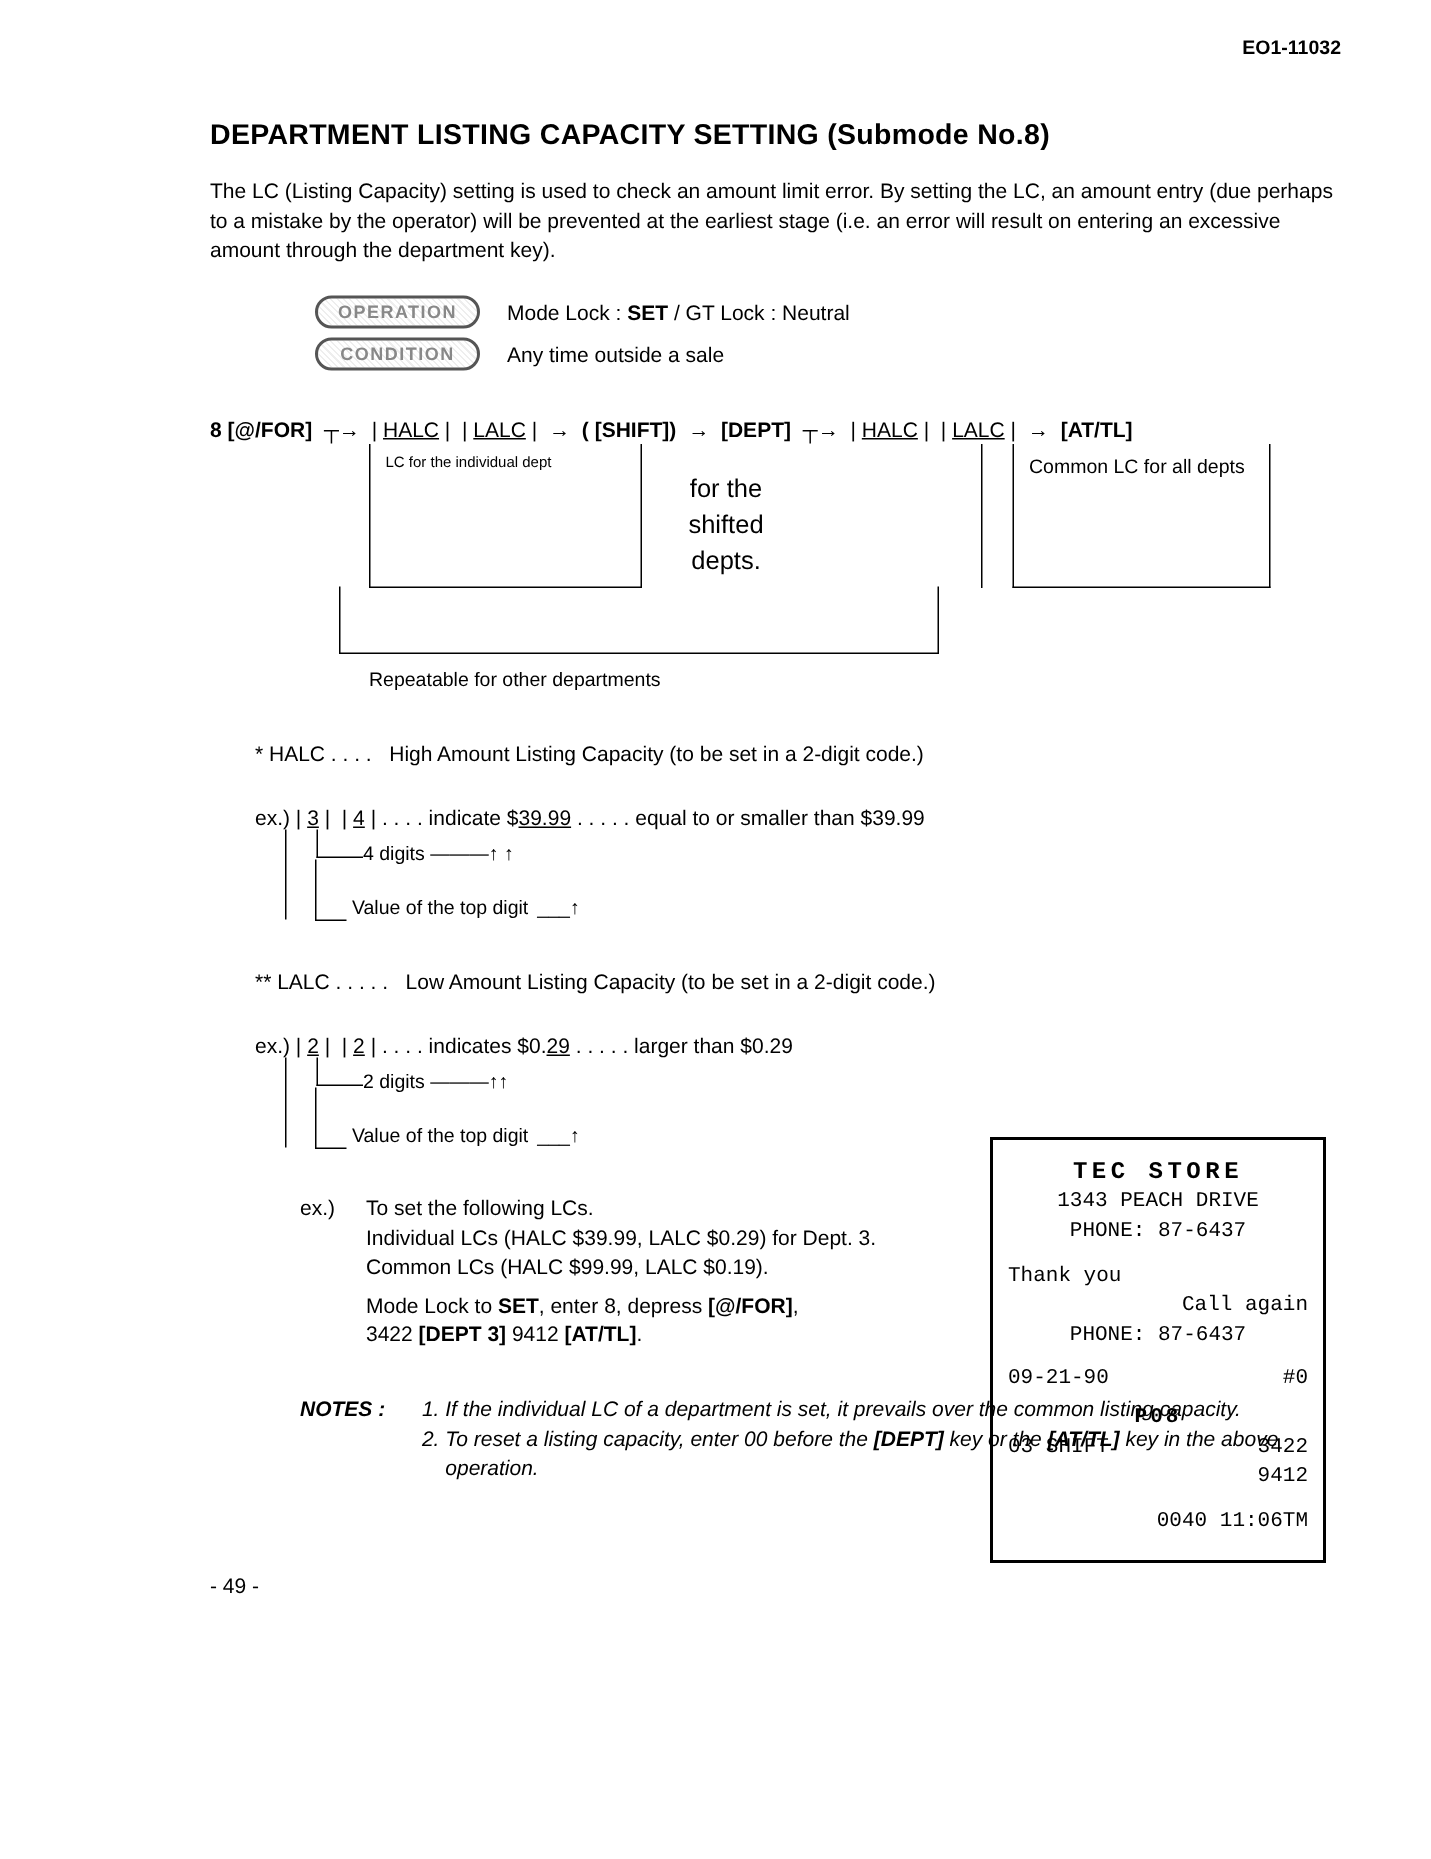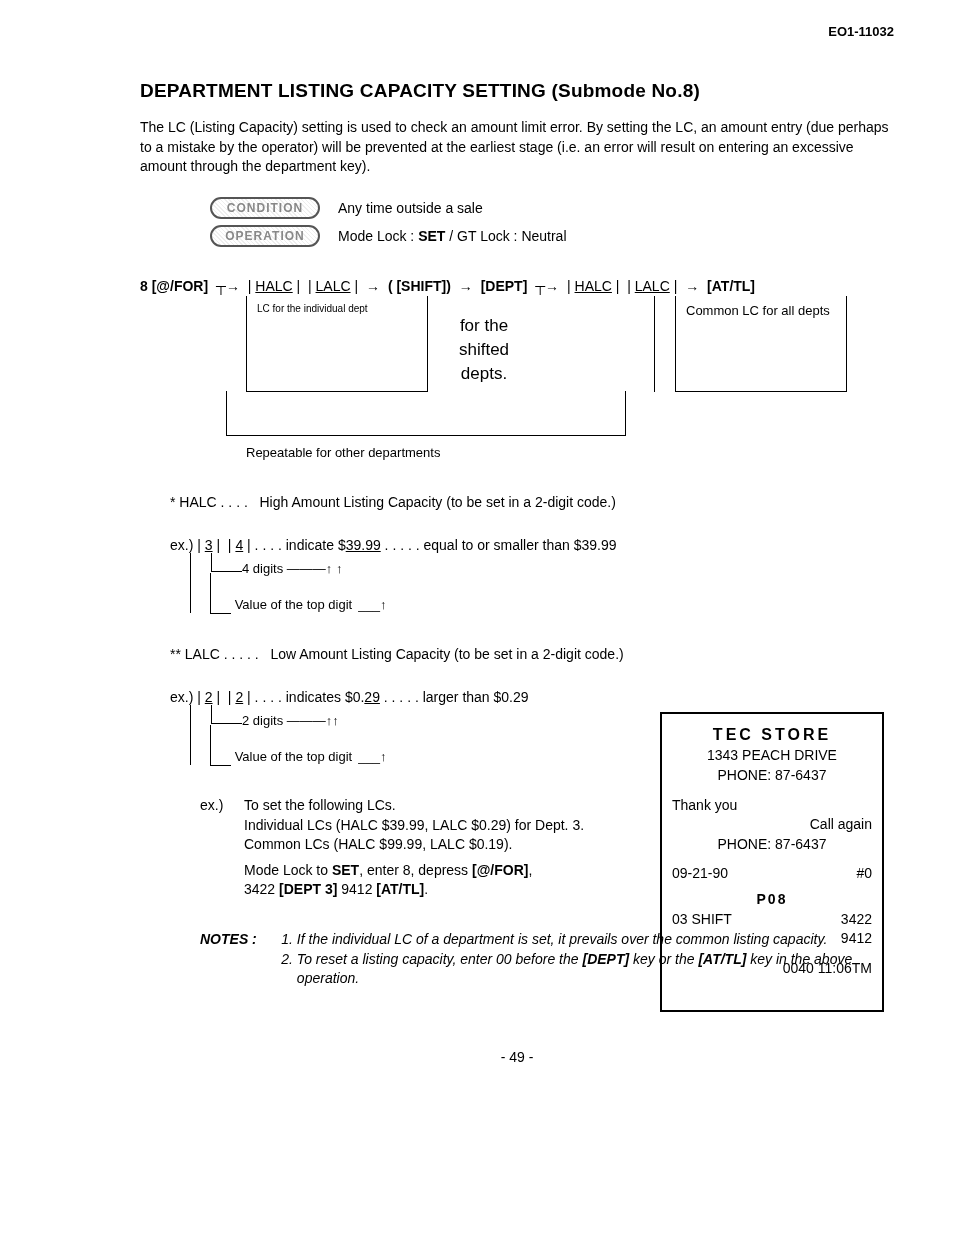--- a/index.html
+++ b/index.html
@@ -85,54 +85,54 @@
     font-size: 13px;
     line-height: 1.3;
   }
   .eglist { margin: 30px 0 0 60px; font-size: 14px; line-height: 1.4; }
   .notes { margin: 30px 0 0 60px; font-size: 14px; line-height: 1.4; display:flex; }
   .notes .label { font-style: italic; font-weight: bold; width: 80px; }
   .notes ol { margin: 0; padding-left: 20px; font-style: italic; }
   .receipt {
     position: absolute;
     right: 70px;
-    top: 712px;
+    top: 758px;
     border: 2px solid #000;
     width: 200px;
-    padding: 10px 10px 32px 10px;
-    font-family: Liberation Sans, sans-serif;
+    padding: 10px 10px 16px 10px;
+    font-family: Liberation Mono, monospace;
     font-size: 14px;
     line-height: 1.4;
     text-align: left;
   }
   .receipt .center { text-align: center; }
   .receipt .right { text-align: right; }
   .receipt .title { letter-spacing: 3px; font-weight: bold; font-size: 16px; }
   .receipt .row { display:flex; justify-content:space-between; }
-  .pagenum { text-align:center; margin-top: 60px; font-size: 14px; }
+  .pagenum { text-align:left; margin-top: 60px; font-size: 14px; }
 </style>
 </head>
 <body>
 
 <div class="page">
   <div class="doc-id">EO1-11032</div>
 
   <h1>DEPARTMENT LISTING CAPACITY SETTING  (Submode No.8)</h1>
 
   <div class="intro">The LC (Listing Capacity) setting is used to check an amount limit error.   By setting the LC, an amount entry (due perhaps to a mistake by the operator) will be prevented at the earliest stage (i.e. an error will result on entering an excessive amount through the department key).</div>
 
-  <div class="pill-row">
-    <div class="pill">CONDITION</div>
-    <div>Any time outside a sale</div>
-  </div>
   <div class="pill-row">
     <div class="pill">OPERATION</div>
     <div>
       <span>Mode Lock :  </span><b>SET</b><span> / GT Lock : Neutral</span>
     </div>
+  </div>
+  <div class="pill-row">
+    <div class="pill">CONDITION</div>
+    <div>Any time outside a sale</div>
   </div>
 
   <div class="flow">
     <div class="flow-line">
       <b>8 [@/FOR]</b>
       <span class="arrow"> ┬→ </span>
       | <span class="u">HALC</span> |&nbsp;&nbsp;| <span class="u">LALC</span> |
       <span class="arrow"> → </span>
       <b>( [SHIFT])</b>
       <span class="arrow"> → </span><b>[DEPT]</b>

